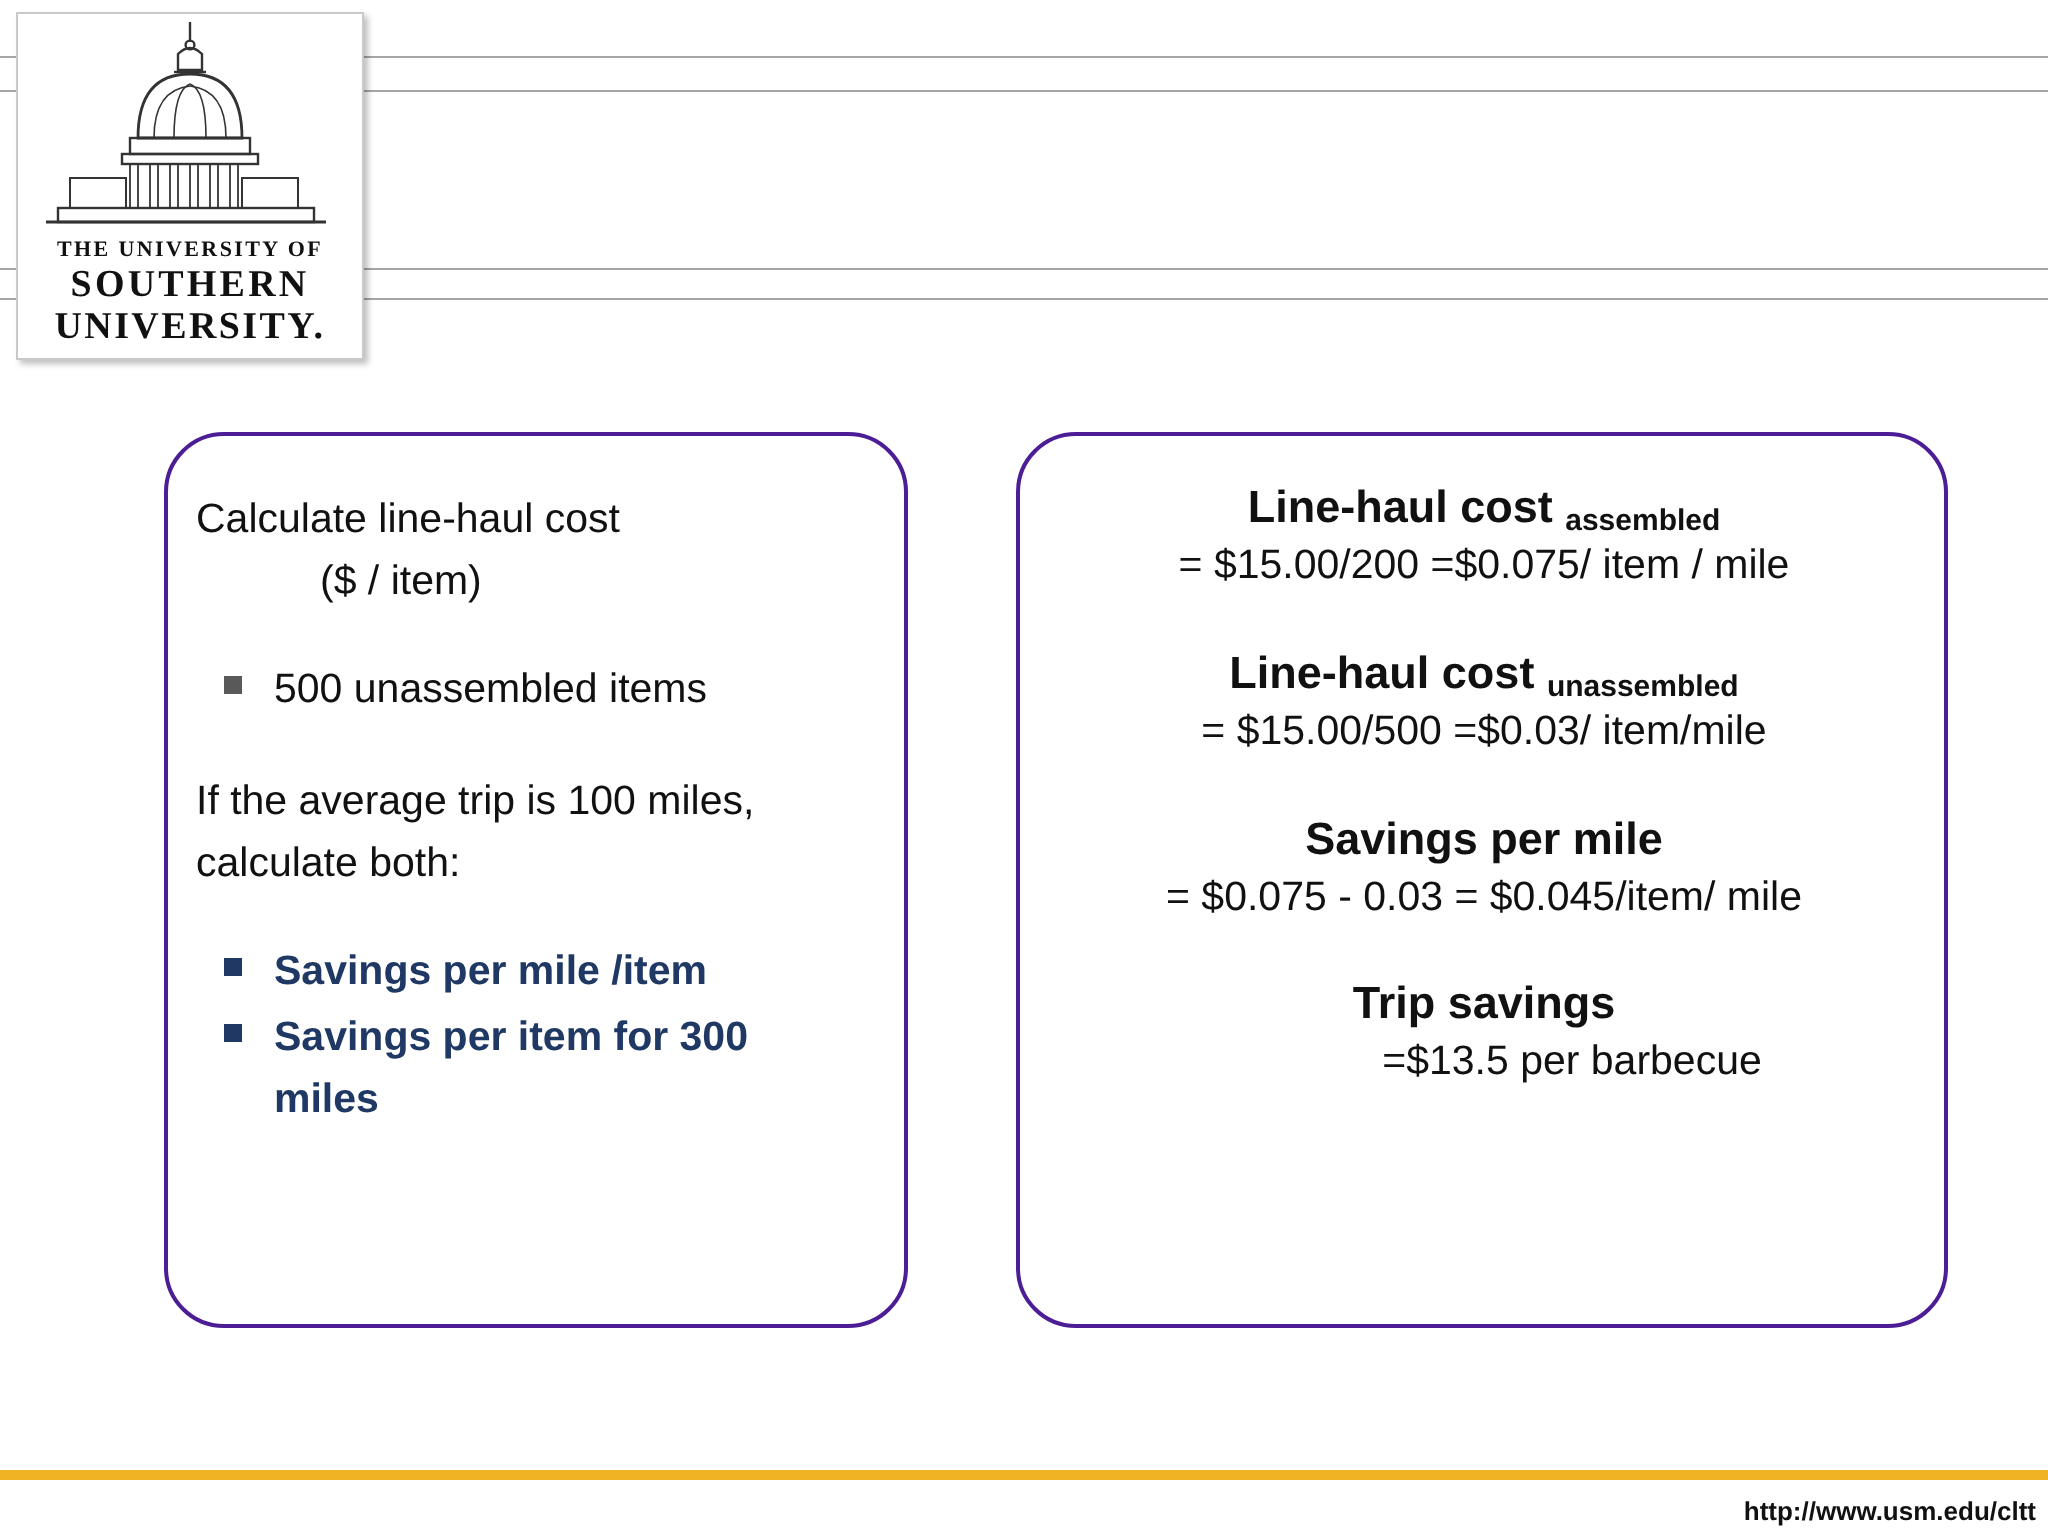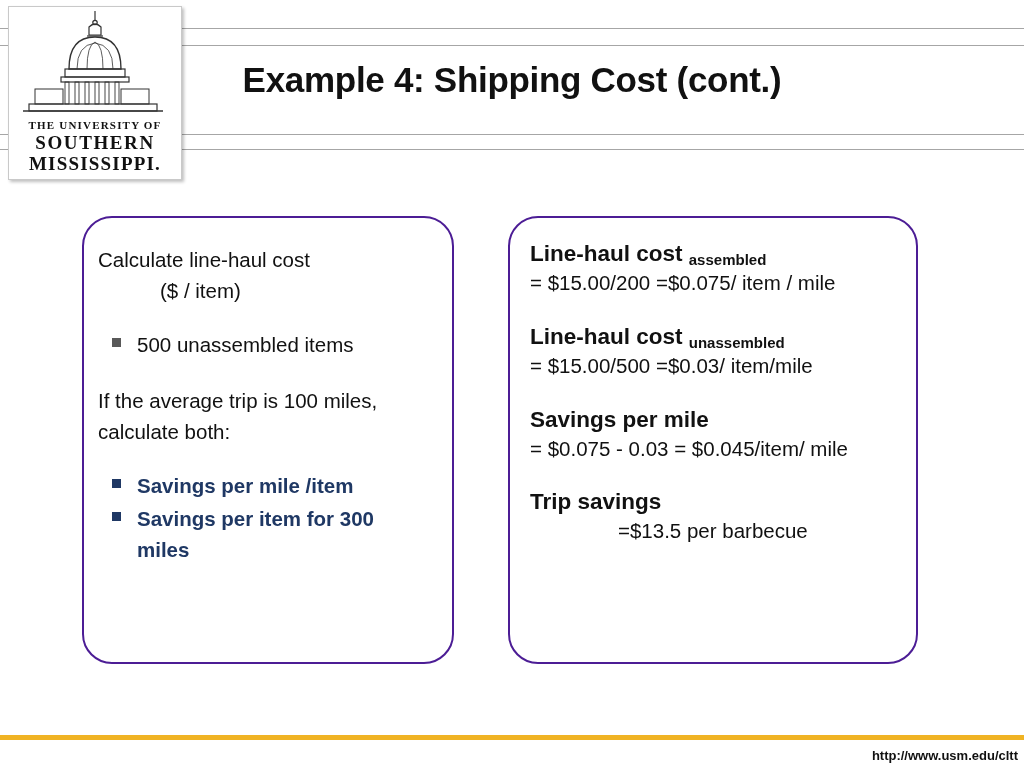--- a/index.html
+++ b/index.html
@@ -110,23 +110,24 @@
   .box-left {
     left: 82px;
     top: 216px;
     width: 372px;
     height: 448px;
     padding: 26px 24px 0 14px;
   }
   .box-right {
     left: 508px;
     top: 216px;
-    width: 410px;
+    width: 466px;
     height: 448px;
     padding: 22px 18px 0 20px;
+    text-align: center;
   }
 
   
   .l-line {
     font-size: 20.5px;
     color: #111111;
     line-height: 1.52;
   }
   .l-indent {
     padding-left: 62px;
@@ -199,21 +200,20 @@
 </head>
 <body>
 
 <div class="header">
   <div class="header-rule rule-1"></div>
   <div class="header-rule rule-2"></div>
   <div class="header-rule rule-3"></div>
   <div class="header-rule rule-4"></div>
 
 
-  <div class="slide-title">Example 4: Shipping Cost (cont.)</div>
 </div>
 
 <div class="logo-box">
   <svg class="logo-svg" width="172" height="112" viewBox="0 0 172 112">
 
     <line x1="86" y1="4" x2="86" y2="14" stroke="#333" stroke-width="1.2"></line>
     <circle cx="86" cy="15.5" r="2.2" fill="none" stroke="#333" stroke-width="1.2"></circle>
 
     <path d="M80 20 Q86 14 92 20 L92 28 L80 28 Z" fill="none" stroke="#333" stroke-width="1.2"></path>
     <line x1="78" y1="29" x2="94" y2="29" stroke="#333" stroke-width="1.2"></line>
@@ -235,21 +235,21 @@
     <rect x="106" y="75" width="4" height="22" fill="none" stroke="#333" stroke-width="0.9"></rect>
 
     <rect x="26" y="82" width="28" height="15" fill="none" stroke="#333" stroke-width="1"></rect>
     <rect x="112" y="82" width="28" height="15" fill="none" stroke="#333" stroke-width="1"></rect>
 
     <rect x="20" y="97" width="128" height="7" fill="none" stroke="#333" stroke-width="1.2"></rect>
     <line x1="14" y1="104" x2="154" y2="104" stroke="#333" stroke-width="1.4"></line>
   </svg>
   <div class="logo-text logo-text-1">THE UNIVERSITY OF</div>
   <div class="logo-text logo-text-2">SOUTHERN</div>
-  <div class="logo-text logo-text-3">MISSISSIPPI.</div>
+  <div class="logo-text logo-text-3">UNIVERSITY.</div>
 </div>
 
 <div class="box box-left">
   <div class="l-line">Calculate line-haul cost</div>
   <div class="l-line l-indent">($ / item)</div>
 
   <div class="l-gap-md"></div>
 
   <div class="bullet-row">
     <span class="bullet-sq"></span>

